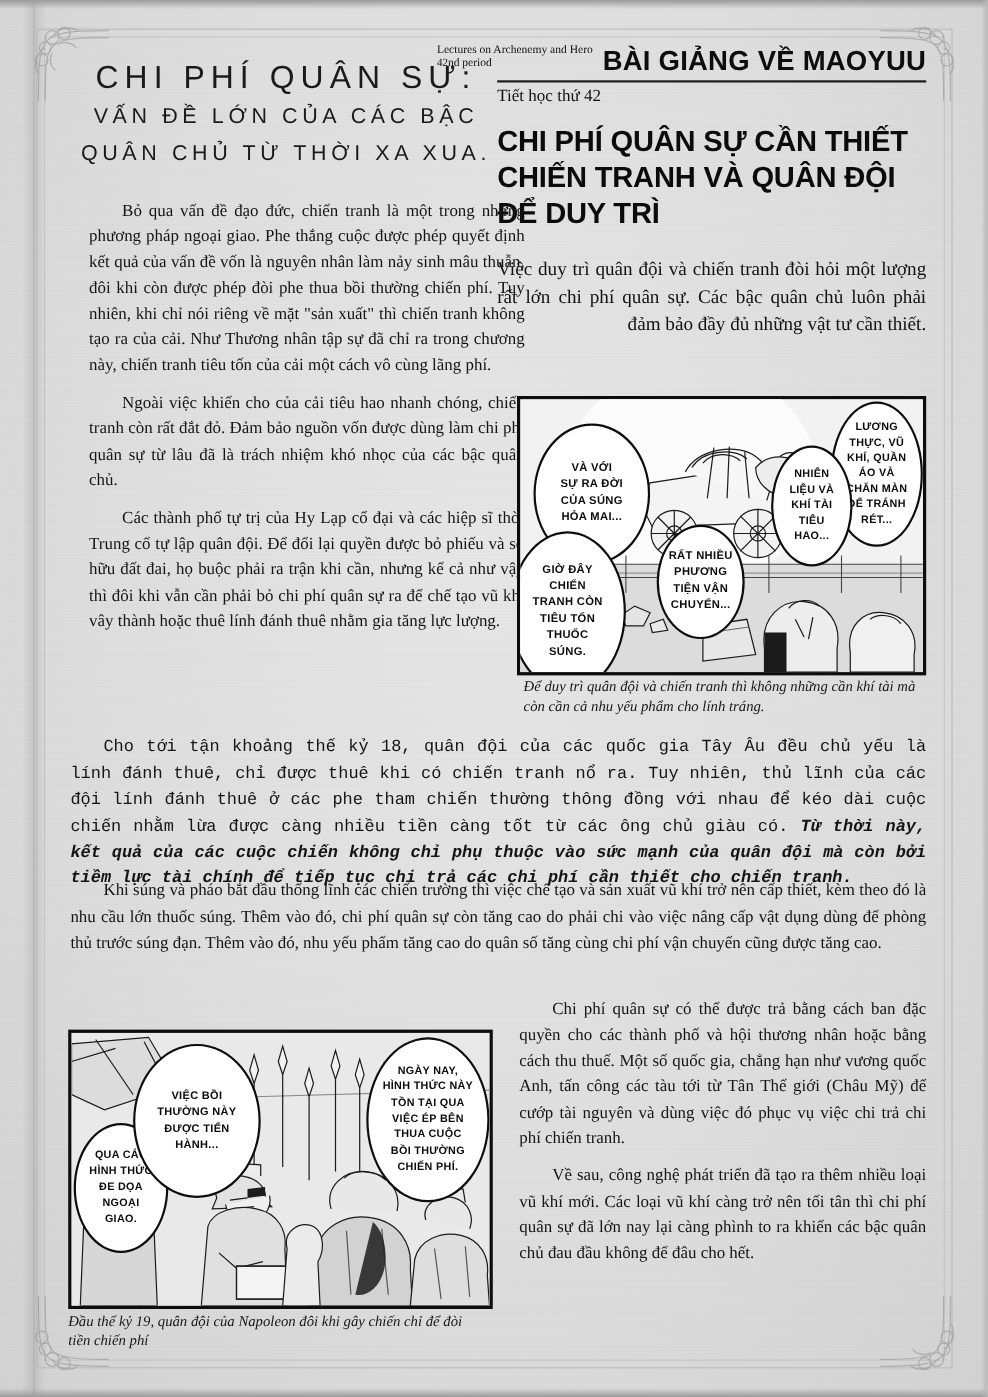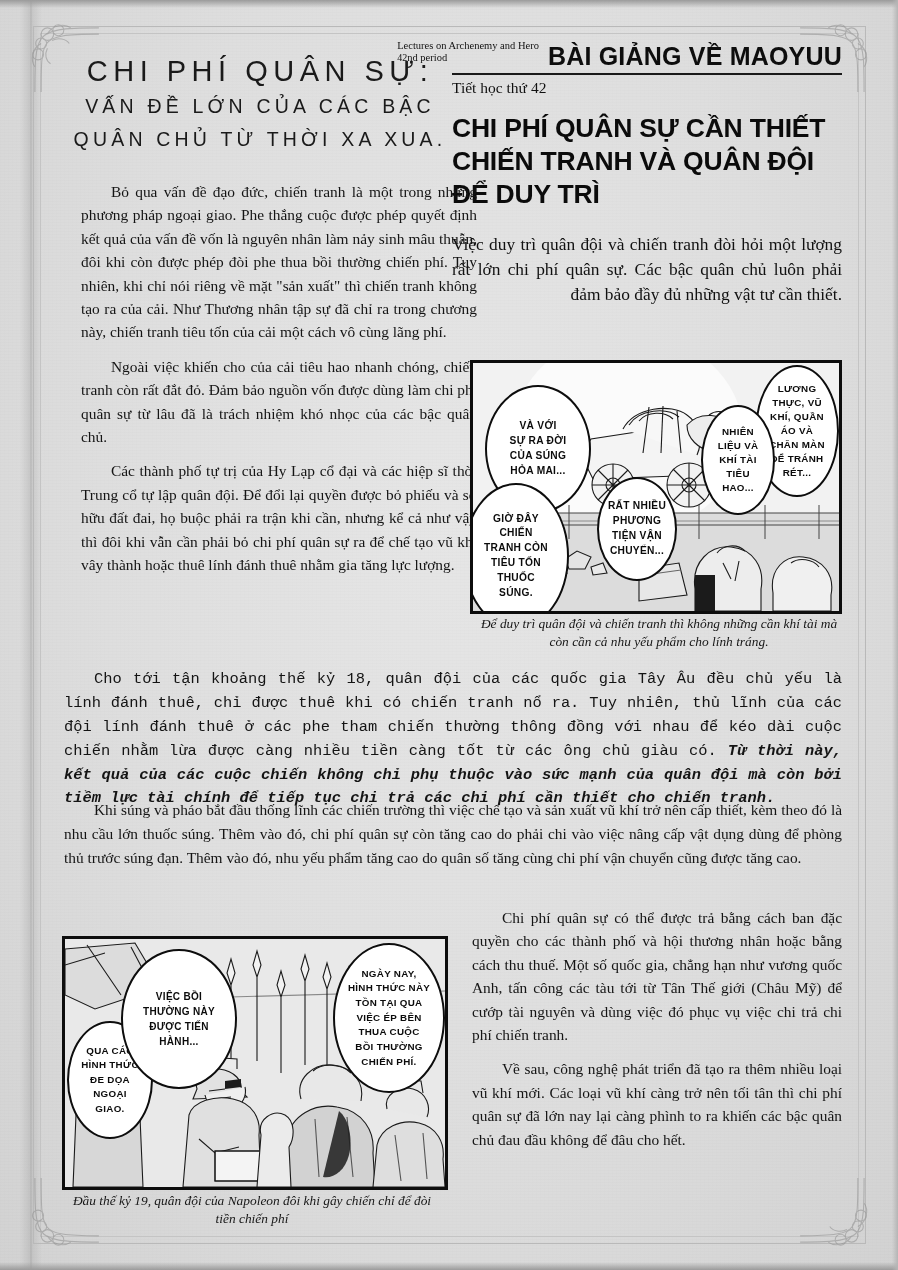--- a/index.html
+++ b/index.html
@@ -116,21 +116,21 @@
 
   
   .panel{
     position:absolute;border:3px solid #0d0d0d;background:#efefef;overflow:hidden;
   }
   .panel-top{right:0;top:320px;width:366px;height:248px;}
   .panel-bot{left:6px;top:896px;width:380px;height:248px;}
   .caption{
     position:absolute;
     font-family:"Liberation Serif", serif;
-    font-style:italic;font-size:13.4px;line-height:1.32;text-align:center;color:#161616;
+    font-style:italic;font-size:13.4px;line-height:1.32;text-align:left;color:#161616;
   }
   .cap-top{right:0;top:575px;width:366px;}
   .cap-bot{left:6px;top:1152px;width:380px;}
 
   
   .bub{
     position:absolute;background:#fff;border:2.4px solid #0d0d0d;
     border-radius:50% 50% 50% 50%/50% 50% 50% 50%;
     display:flex;align-items:center;justify-content:center;text-align:center;
     font-family:"Liberation Sans", sans-serif;

